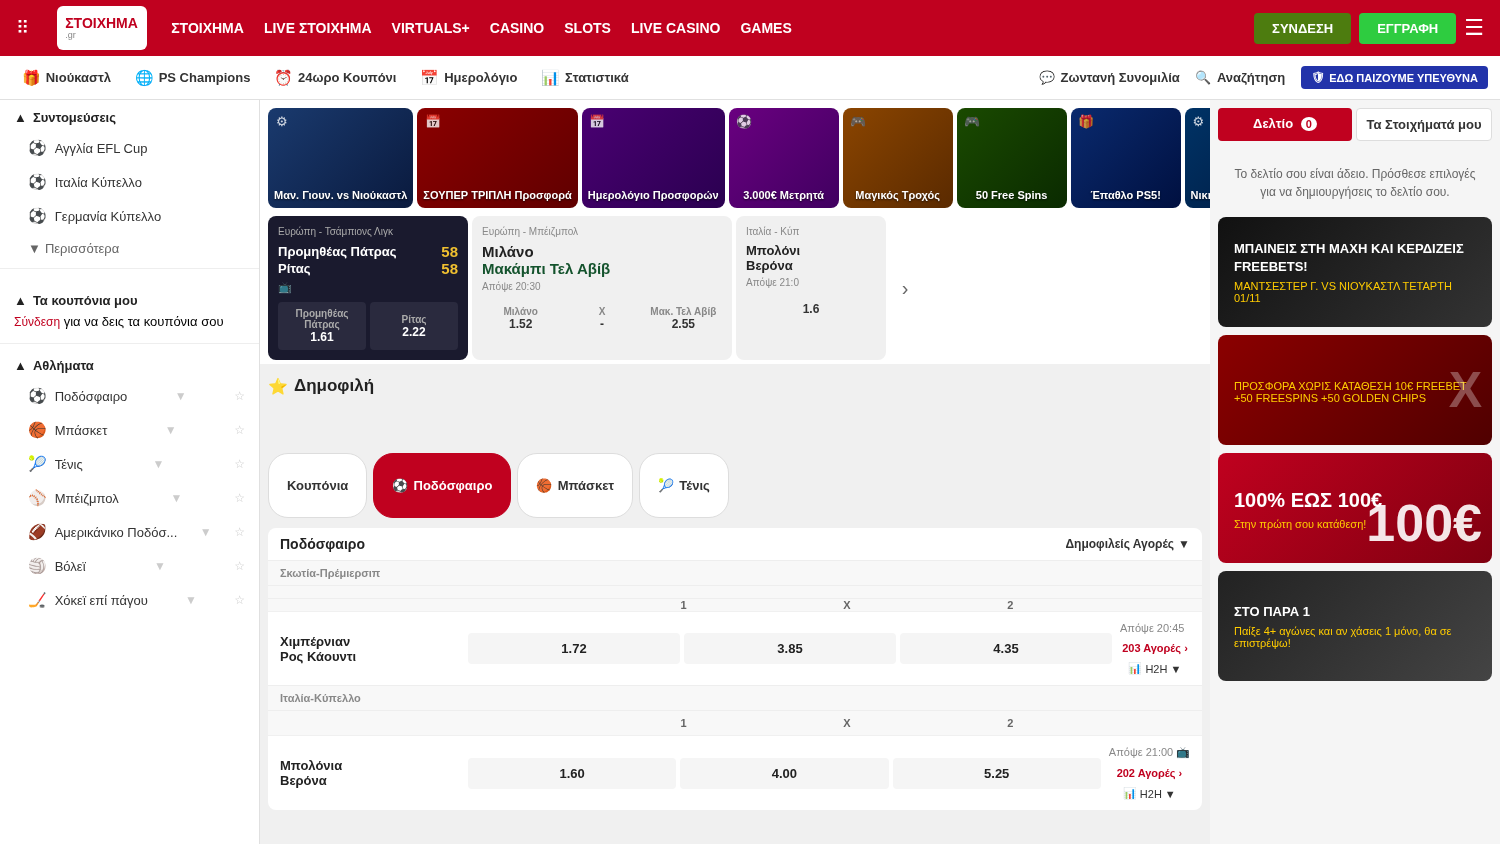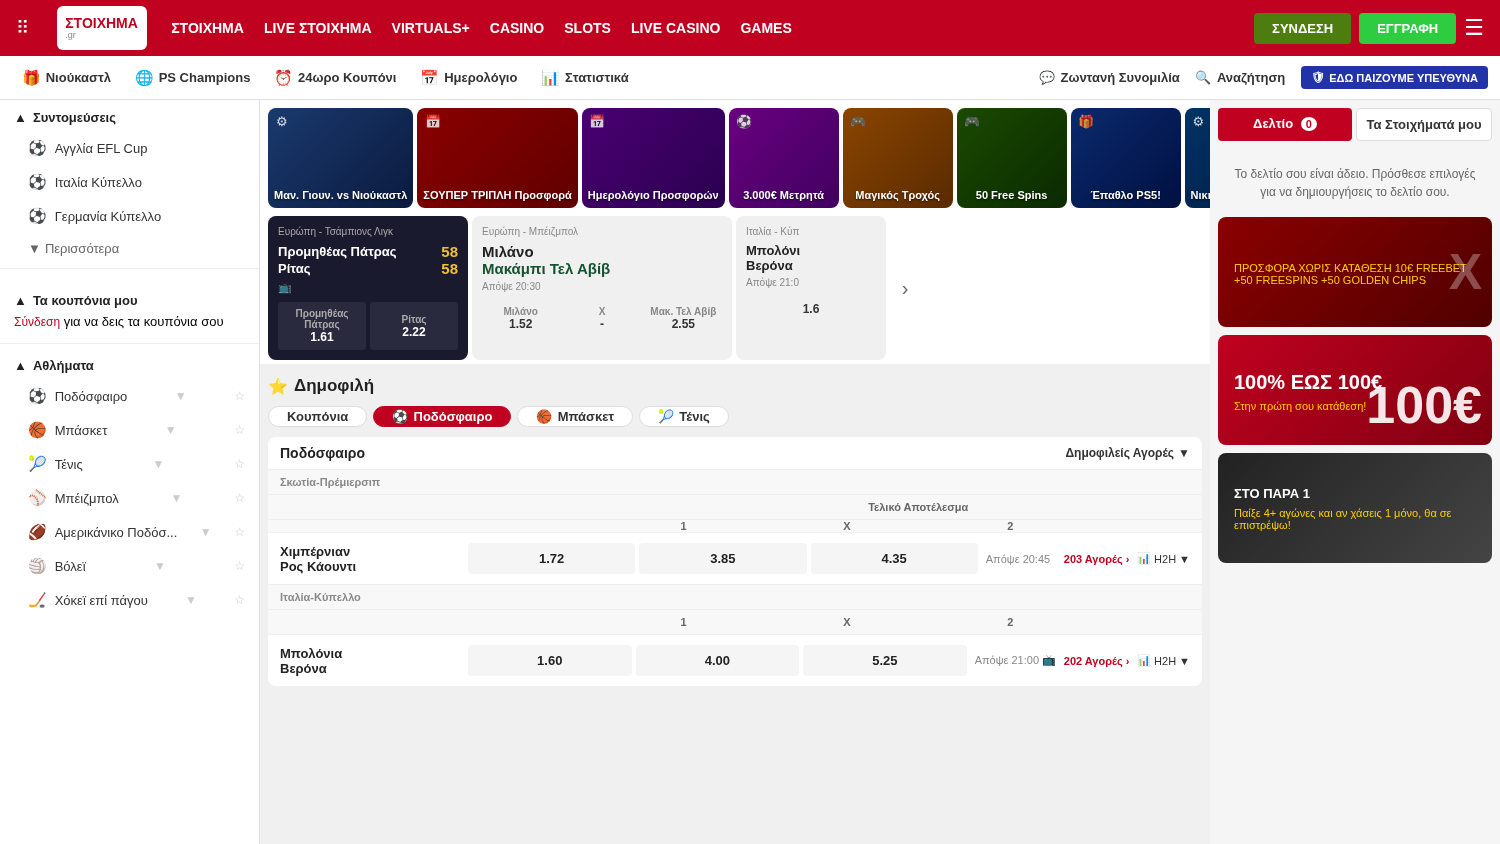--- a/index.html
+++ b/index.html
@@ -250,31 +250,32 @@
     .popular-header {
       display: flex;
       align-items: center;
       gap: 6px;
       margin-bottom: 10px;
     }
     .popular-title { font-size: 17px; font-weight: 700; color: #222; }
     .star-icon { color: #f0c030; font-size: 16px; }
     .sport-tabs { display: flex; gap: 6px; margin-bottom: 10px; }
     .sport-tab {
-      padding: 2px 18px;
+      padding: 24px 18px;
       border-radius: 20px;
       border: 1px solid #ddd;
       background: #fff;
       cursor: pointer;
       font-size: 13px;
       font-weight: 600;
       color: #333;
       display: flex;
       align-items: center;
       gap: 5px;
+      margin-top: 47px;
     }
     .sport-tab.active { background: #c0011f; color: #fff; border-color: #c0011f; }
 
     .bet-section {
       background: #fff;
       border-radius: 8px;
       overflow: hidden;
       margin-bottom: 8px;
     }
     .bet-section-header {
@@ -318,21 +319,21 @@
       background: #f5f5f5;
       border: none;
       border-radius: 4px;
       padding: 8px 4px;
       font-size: 13px;
       font-weight: 700;
       color: #222;
       cursor: pointer;
       text-align: center;
     }
-    .bet-info { display: flex; align-items: center; gap: 8px; color: #666; font-size: 11px; margin-left: auto; }
+    .bet-info { display: flex; align-items: center; gap: 8px; color: #666; font-size: 11px; margin-left: auto; flex-direction: column; }
     .h2h-icon { font-size: 11px; color: #333; display: flex; align-items: center; gap: 3px; cursor: pointer; }
     .markets-link { color: #c0011f; cursor: pointer; font-weight: 600; }
     .bet-time { color: #888; font-size: 11px; min-width: 70px; }
 
     
     .right-panel {
       width: 290px;
       background: #f5f5f5;
       overflow-y: auto;
       flex-shrink: 0;
@@ -677,21 +678,20 @@
           <span class="bet-section-title">Ποδόσφαιρο</span>
           <div class="popular-markets-btn">
             <span>Δημοφιλείς Αγορές</span>
             <span>▼</span>
           </div>
         </div>
 
         <div class="bet-league-header">Σκωτία-Πρέμιερσιπ</div>
         <div class="bet-odds-header">
           <div style="flex:2;"></div>
-          <div style="flex:3; text-align:center; font-size:11px; color:#666; font-weight:600;">Τελικό Αποτέλεσμα</div>
         </div>
         <div style="display:flex; padding: 0 12px 0 12px; background:#f8f8f8; border-top:1px solid #eee;">
           <div style="flex:2;"></div>
           <div style="display:flex; gap:4px; flex:3;">
             <div class="bet-odds-col">1</div>
             <div class="bet-odds-col">X</div>
             <div class="bet-odds-col">2</div>
           </div>
           <div style="width:100px;"></div>
         </div>
@@ -770,20 +770,26 @@
         <span>Δελτίο</span>
         <span class="betslip-badge">0</span>
       </div>
       <div class="betslip-tab inactive">
         <span>Τα Στοιχήματά μου</span>
       </div>
     </div>
 
     <div class="betslip-empty">Το δελτίο σου είναι άδειο. Πρόσθεσε επιλογές για να δημιουργήσεις το δελτίο σου.</div>
 
+    <div class="ad-banner">
+      <div class="ad-banner-inner" style="background: linear-gradient(135deg, #111, #333);">
+        <div class="ad-text">ΜΠΑΙΝΕΙΣ ΣΤΗ ΜΑΧΗ ΚΑΙ ΚΕΡΔΙΖΕΙΣ FREEBETS!</div>
+        <div class="ad-text-small">ΜΑΝΤΣΕΣΤΕΡ Γ. VS ΝΙΟΥΚΑΣΤΛ ΤΕΤΑΡΤΗ 01/11</div>
+      </div>
+    </div>
 
     <div class="ad-banner">
       <div class="ad-banner-inner" style="background: linear-gradient(135deg, #8b0000, #500000);">
         <div class="ad-text-small">ΠΡΟΣΦΟΡΑ ΧΩΡΙΣ ΚΑΤΑΘΕΣΗ 10€ FREEBET +50 FREESPINS +50 GOLDEN CHIPS</div>
         <div style="position:absolute; right:10px; top:50%; transform:translateY(-50%); font-size:50px; color:rgba(255,255,255,0.3); font-weight:900;">X</div>
       </div>
     </div>
 
     <div class="ad-banner">
       <div class="ad-banner-inner" style="background: linear-gradient(135deg, #c0011f, #800010);">

